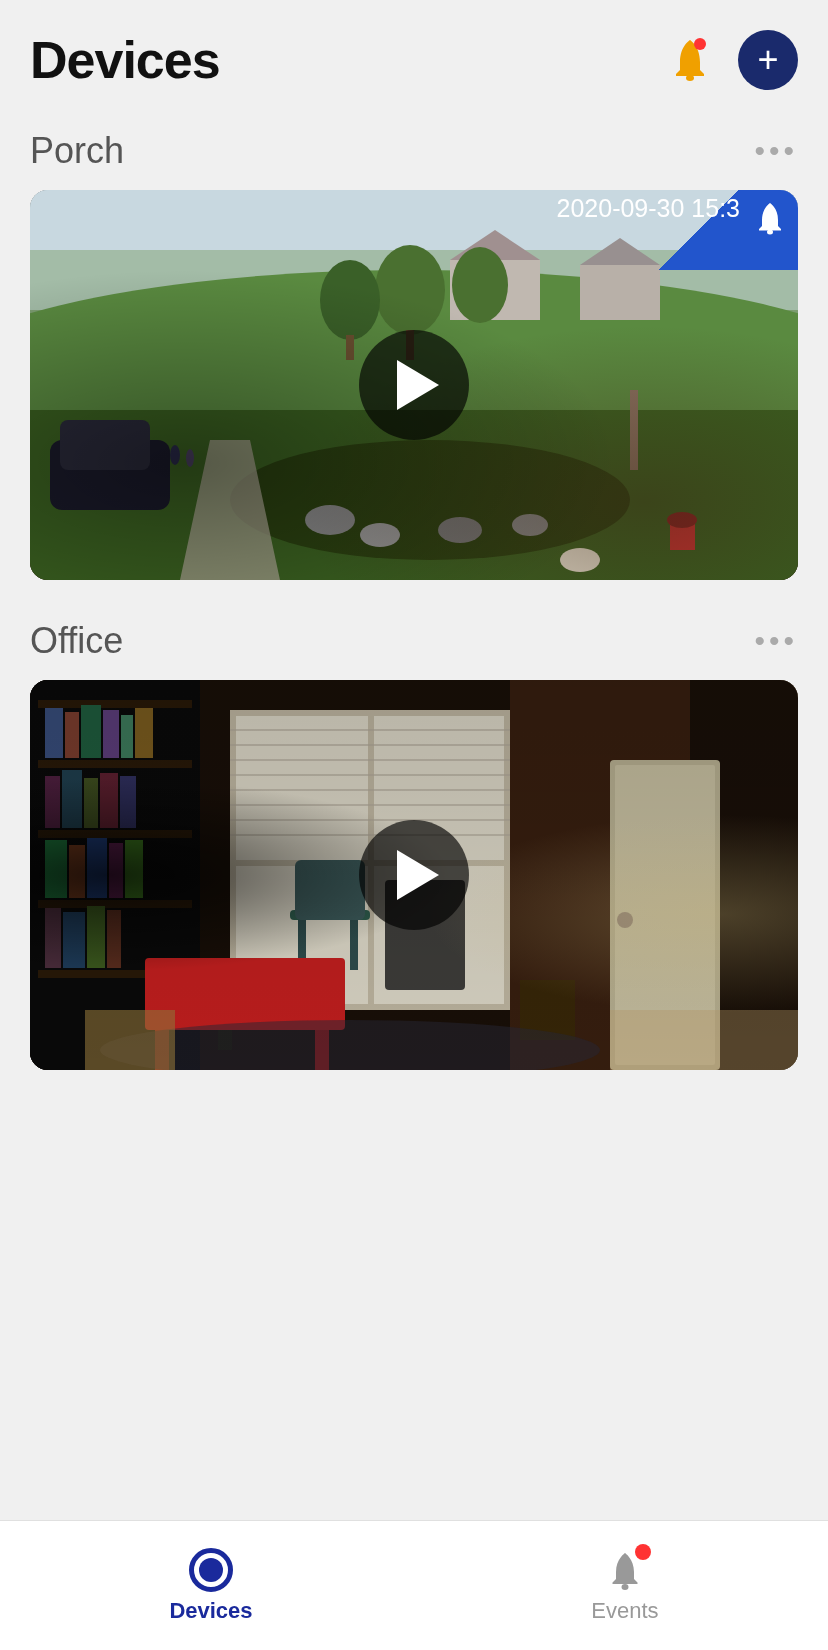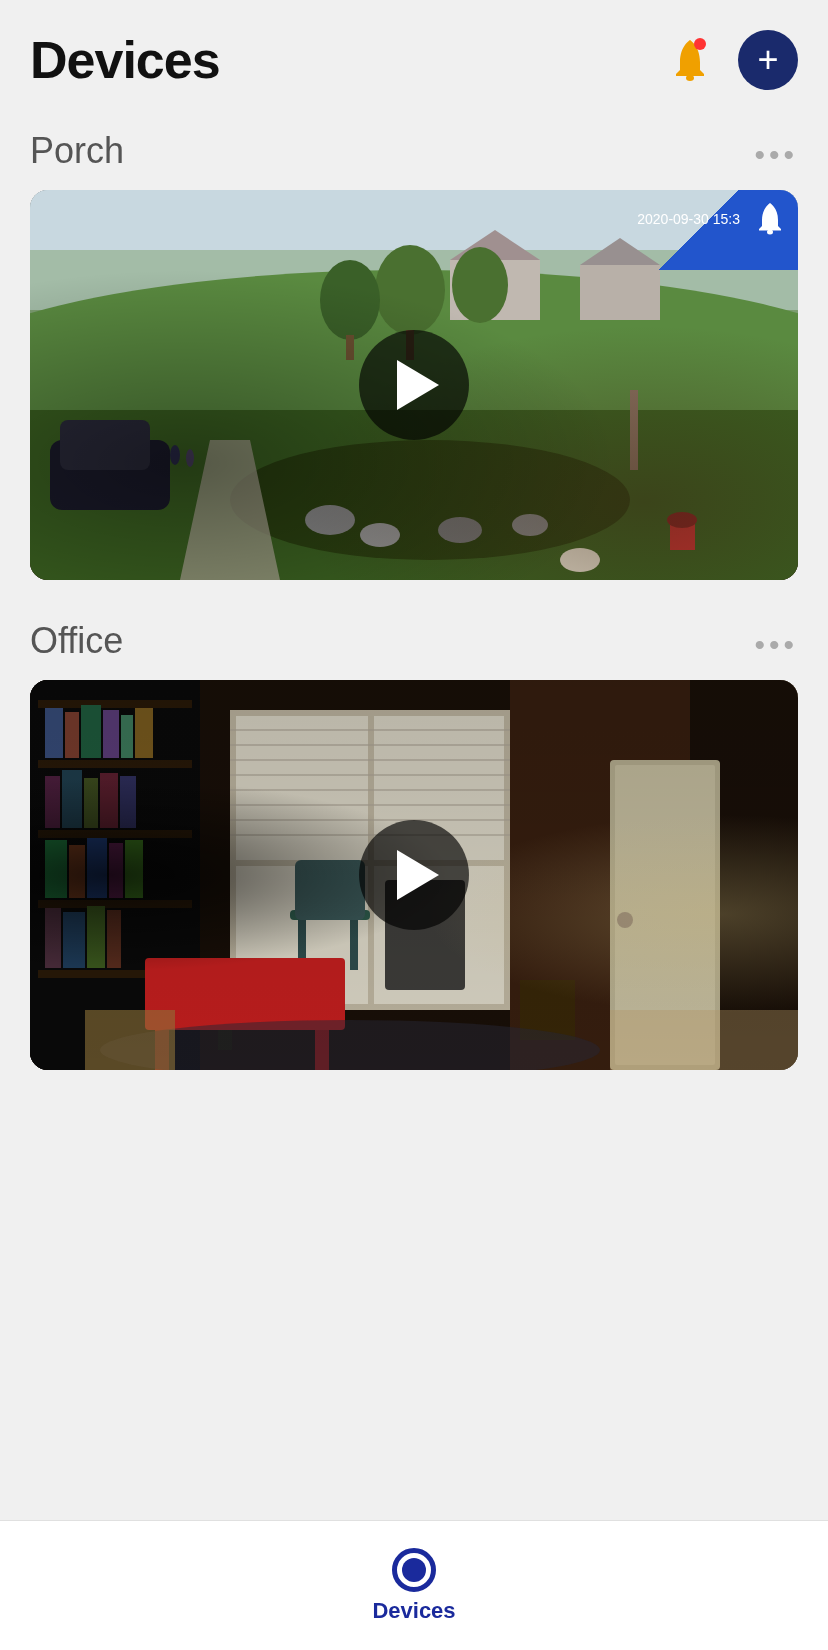--- a/index.html
+++ b/index.html
@@ -58,21 +58,21 @@
       font-weight: 300;
       line-height: 1;
     }
 
     
     .camera-section {
       padding: 30px 30px 10px 30px;
     }
     .camera-label-row {
       display: flex;
-      align-items: flex-end;
+      align-items: center;
       justify-content: space-between;
       margin-bottom: 18px;
     }
     .camera-label {
       font-size: 36px;
       color: #555;
       font-weight: 400;
     }
     .more-dots {
       font-size: 30px;
@@ -152,24 +152,24 @@
       right: 0;
       background: linear-gradient(135deg, transparent 50%, #2255cc 50%);
       width: 200px;
       height: 80px;
       display: flex;
       align-items: flex-start;
       justify-content: flex-end;
     }
     .timestamp-text {
       position: absolute;
-      top: 21px;
+      top: 4px;
       right: 58px;
       color: white;
-      font-size: 14px;
+      font-size: 25px;
       font-weight: 500;
       white-space: nowrap;
     }
     .bell-corner {
       position: absolute;
       top: 10px;
       right: 10px;
       width: 36px;
       height: 36px;
     }
@@ -472,14 +472,24 @@
   <div class="nav-item">
     <div class="nav-icon">
       <div class="devices-nav-icon">
         <div class="ring-outer"></div>
         <div class="ring-inner"></div>
       </div>
     </div>
     <span class="nav-label active">Devices</span>
   </div>
 
+  <div class="nav-item">
+    <div class="nav-icon">
+      <svg width="44" height="44" viewBox="0 0 44 44">
+        <path d="M22 5C22 5 13 11 13 24v7l-3.5 3.5V36h25v-1.5L31 31v-7C31 11 22 5 22 5z" fill="#999" stroke="none"></path>
+        <ellipse cx="22" cy="39" rx="3.5" ry="3" fill="#999"></ellipse>
+      </svg>
+      <div class="nav-badge"></div>
+    </div>
+    <span class="nav-label">Events</span>
+  </div>
 
 </div>
 
 </body></html>

